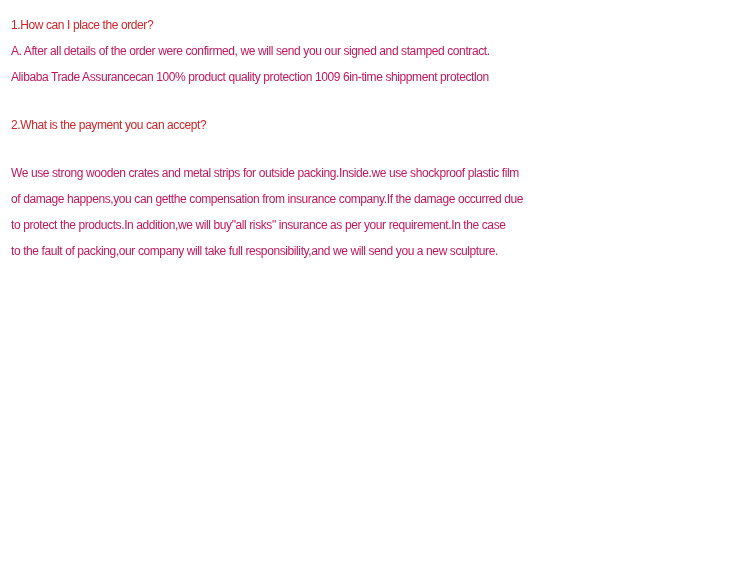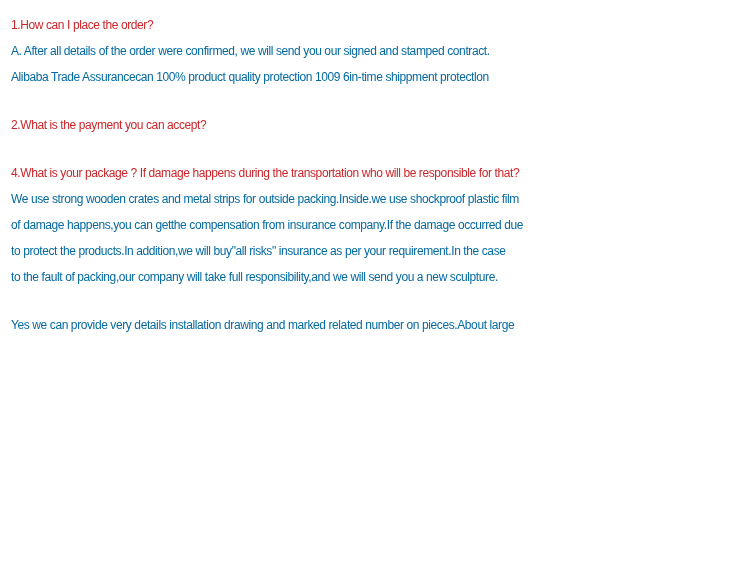--- a/index.html
+++ b/index.html
@@ -23,21 +23,21 @@
   .faq-section {
     margin: 0 0 22px 0;
   }
   .faq-heading {
     color: #cc2428;
     line-height: 26px;
     white-space: nowrap;
     font-weight: 400;
   }
   .faq-line {
-    color: #0369a1;
+    color: #be185d;
     line-height: 26px;
     white-space: nowrap;
   }
 </style>
 </head>
 <body>
 
 <div class="page">
 
   <section class="faq-section">
@@ -45,24 +45,22 @@
     <div class="faq-line">A. After all details of the order were confirmed, we will send you our signed and stamped contract.</div>
     <div class="faq-line">Alibaba Trade Assurancecan 100% product quality protection 1009 6in-time shippment protectlon</div>
   </section>
 
   <section class="faq-section">
     <div class="faq-heading">2.What is the payment you can accept?</div>
   </section>
 
 
   <section class="faq-section">
-    <div class="faq-heading">4.What is your package ? If damage happens during the transportation who will be responsible for that?</div>
     <div class="faq-line">We use strong wooden crates and metal strips for outside packing.Inside.we use shockproof plastic film</div>
     <div class="faq-line">of damage happens,you can getthe compensation from insurance company.If the damage occurred due</div>
     <div class="faq-line">to protect the products.In addition,we will buy"all risks" insurance as per your requirement.In the case</div>
     <div class="faq-line">to the fault of packing,our company will take full responsibility,and we will send you a new sculpture.</div>
   </section>
 
   <section class="faq-section">
-    <div class="faq-line">Yes we can provide very details installation drawing and marked related number on pieces.About large</div>
   </section>
 
 </div>
 
 </body></html>

